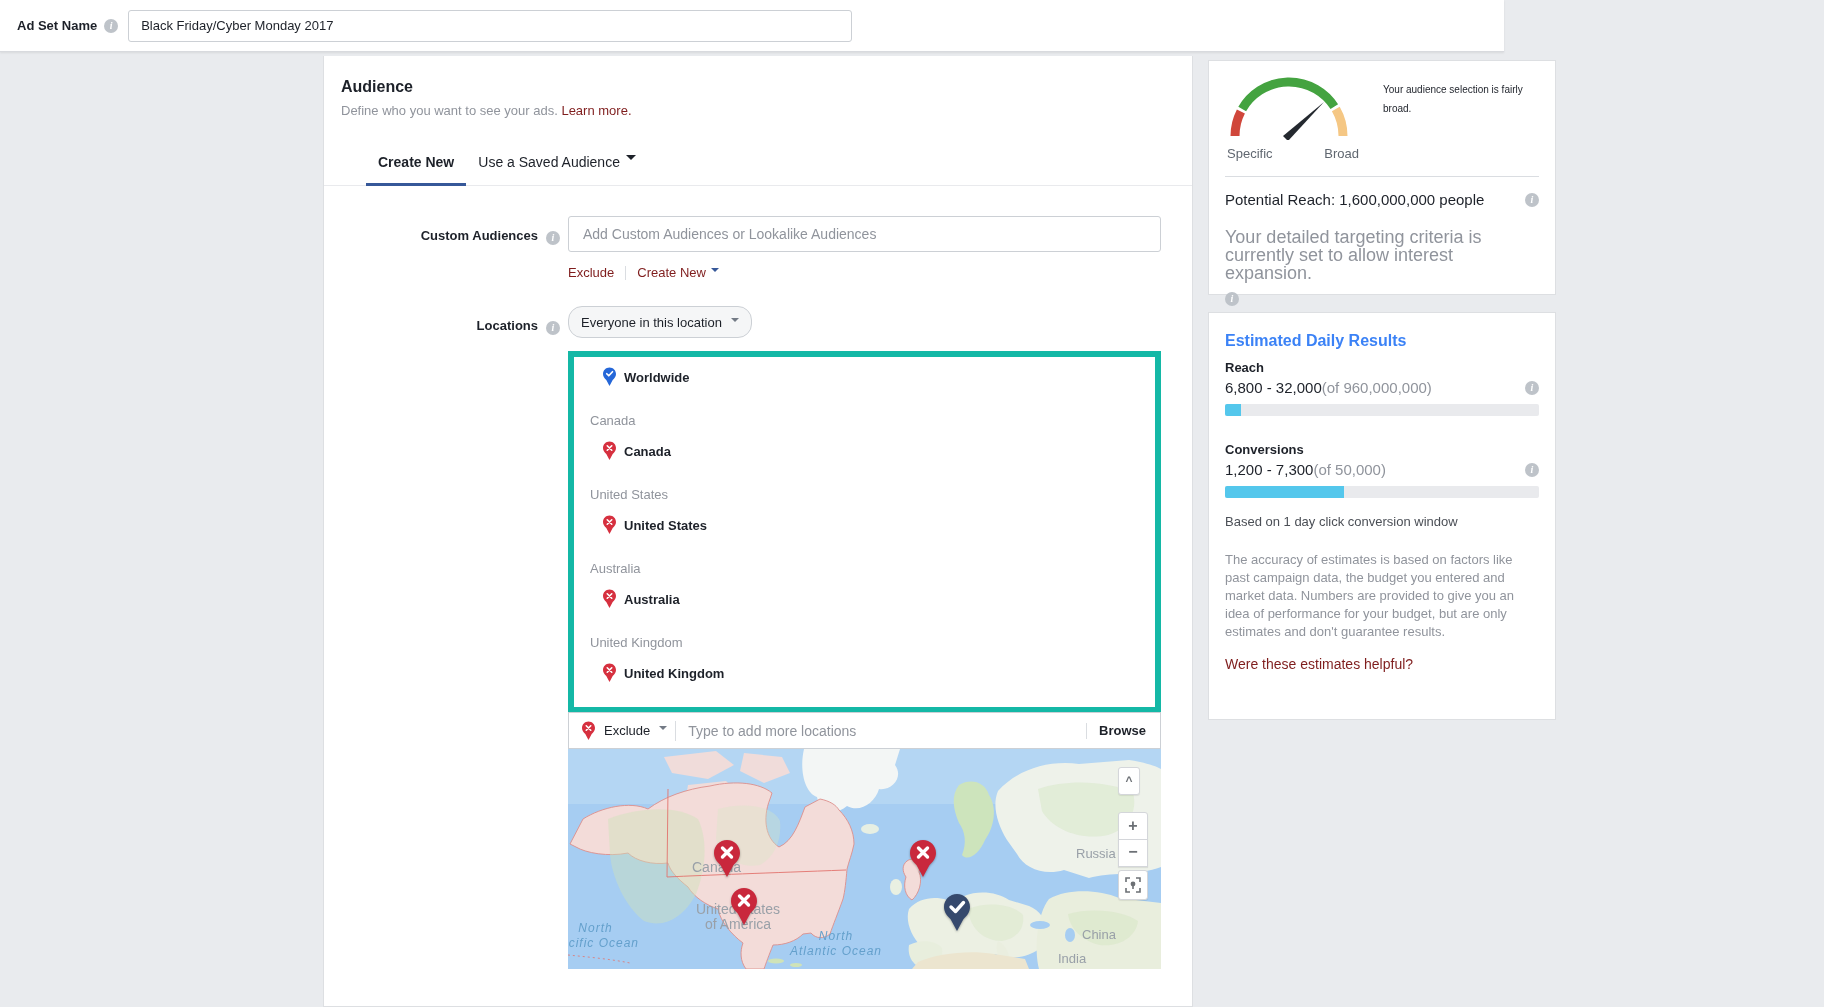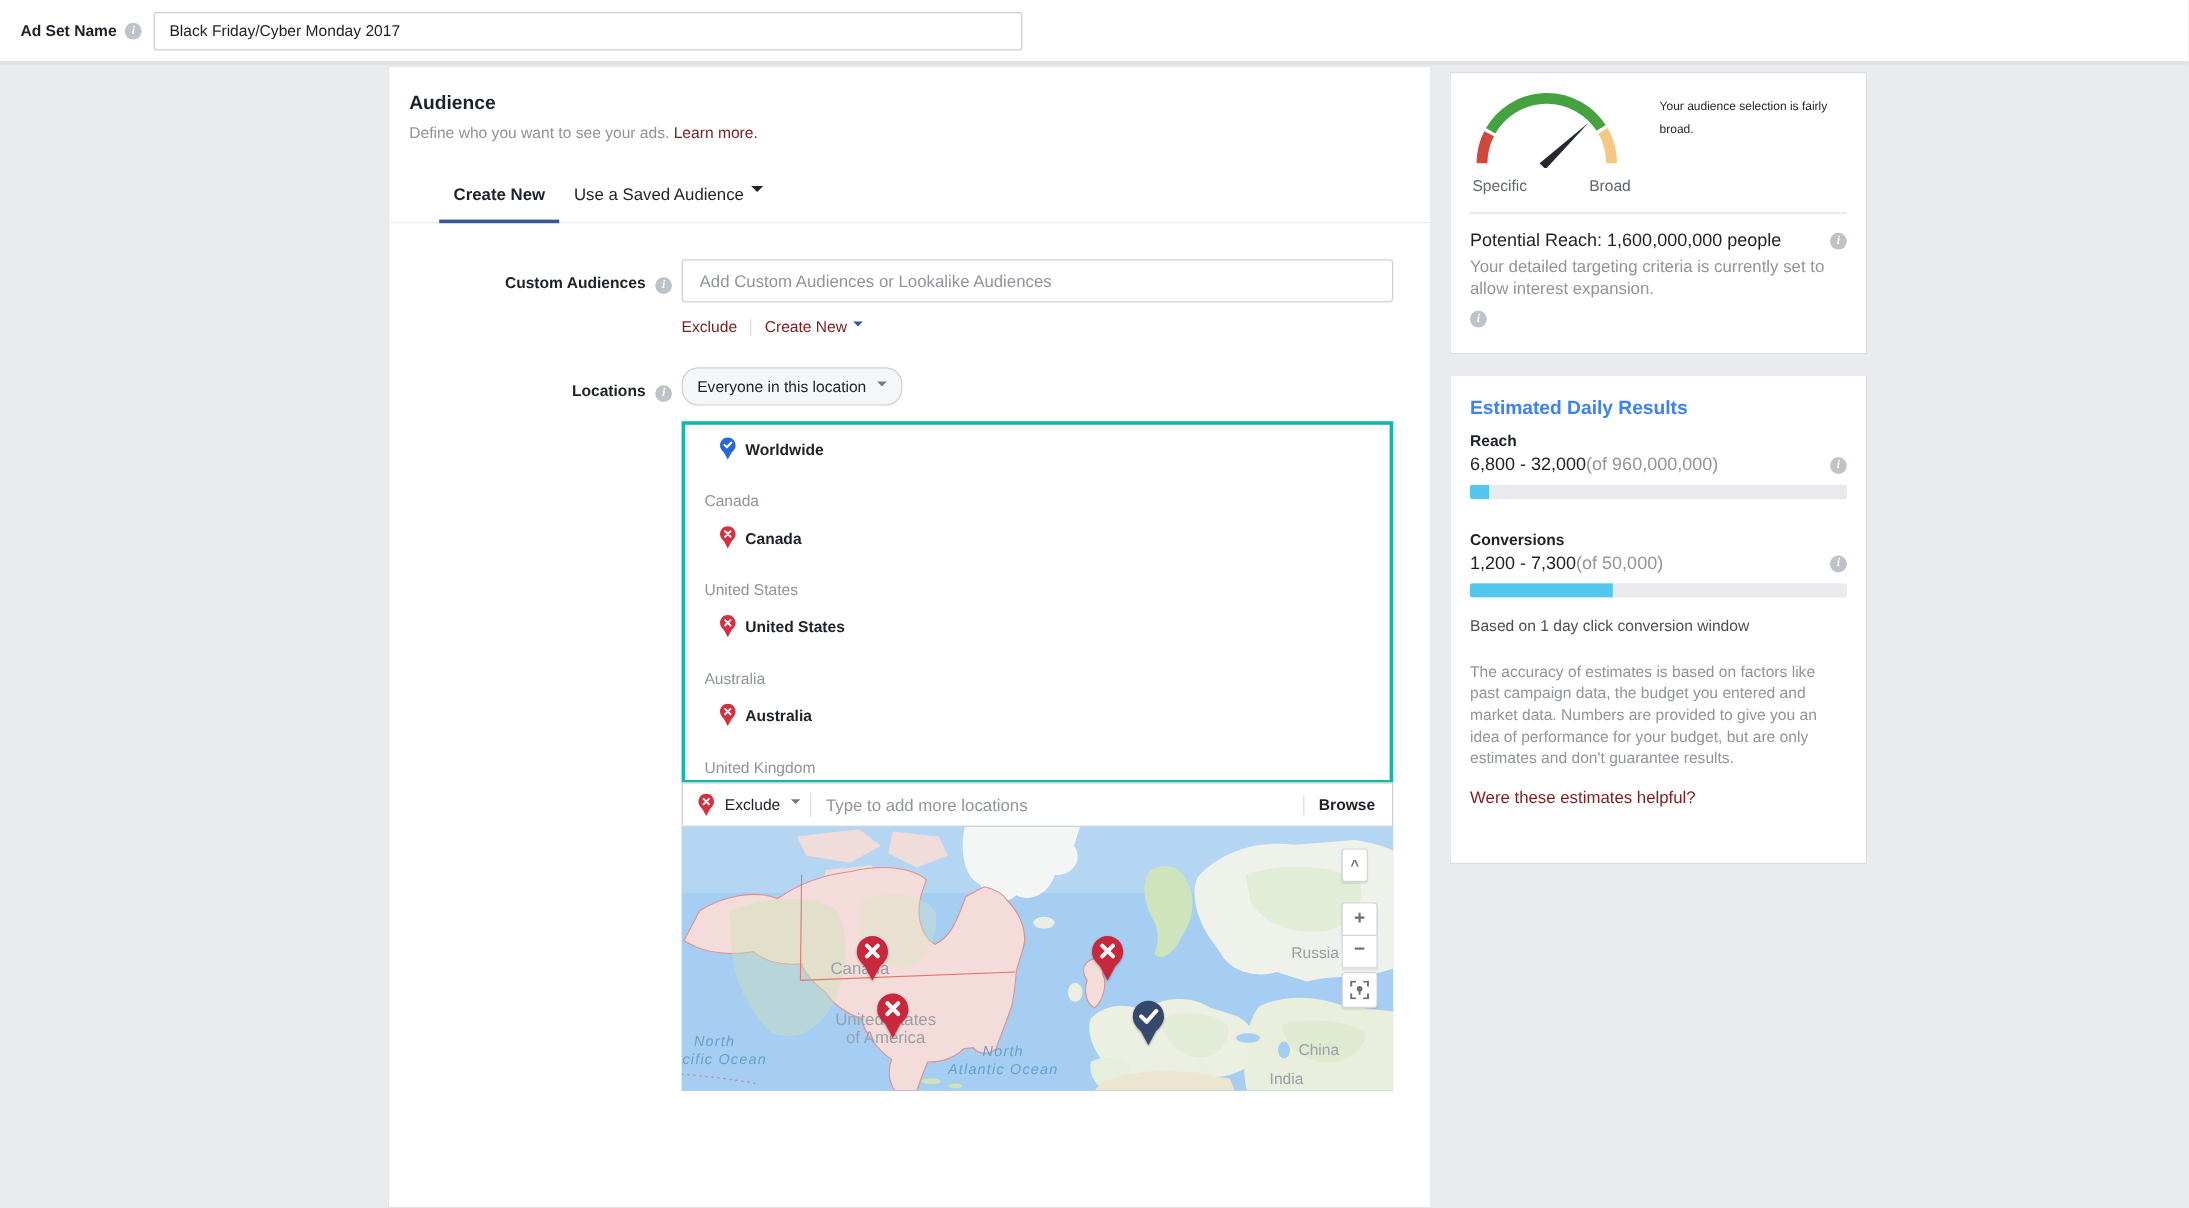--- a/index.html
+++ b/index.html
@@ -1,21 +1,21 @@
 <!DOCTYPE html>
 <html><head>
 <meta charset="utf-8">
 <style>
   * { margin:0; padding:0; box-sizing:border-box; }
   html,body { background:#e9ebee; }
   body { font-family:"Liberation Sans","DejaVu Sans",sans-serif; color:#1d2129; }
   #stage { position:relative; width:1824px; height:1007px; overflow:hidden; background:#e9ebee; }
 
   
-  .topbar { position:absolute; left:0; top:0; width:1824px; height:52px; background:#fff;
+  .topbar { position:absolute; left:0; top:0; width:1504px; height:52px; background:#fff;
             border-bottom:1px solid #d8dade; box-shadow:0 1px 2px rgba(0,0,0,.08);
             display:flex; align-items:center; z-index:5; }
   .topbar-label { font-size:13px; font-weight:bold; margin-left:17px; }
   .info { display:inline-block; width:14px; height:14px; border-radius:50%; background:#bec3c9;
           color:#fff; font:italic bold 10px/14px "Liberation Serif",serif; text-align:center; flex:none; }
   .info::before { content:"i"; }
   .topbar .info { margin-left:7px; }
   .topbar-input { margin-left:10px; width:724px; height:32px; border:1px solid #ccd0d5; border-radius:3px;
                   padding:0 12px; font-size:13px; font-family:inherit; color:#1d2129; outline:none; }
 
@@ -47,21 +47,21 @@
   .links-sep { width:1px; height:14px; background:#dadde1; margin:0 11px; }
   .caret-blue { display:inline-block; margin-left:5px; width:0; height:0;
                 border:4px solid transparent; border-top-color:#365899; vertical-align:1px; }
 
   .dd-btn { display:inline-flex; align-items:center; height:32px; padding:0 12px; background:#f5f6f7;
             border:1px solid #ccd0d5; border-radius:14px; font-size:13px; color:#1d2129; cursor:pointer; }
   .caret-gray { display:inline-block; margin-left:9px; width:0; height:0;
                 border:4px solid transparent; border-top-color:#737a85; vertical-align:1px; }
 
   .loc-box { margin-top:13px; width:593px; }
-  .loc-list { border:3px solid #14b8a6; background:#fff; height:302px; overflow:hidden; }
+  .loc-list { border:6px solid #14b8a6; background:#fff; height:362px; overflow:hidden; }
   .loc-worldwide { margin:10px 0 0 28px; display:flex; align-items:center; font-size:13px; font-weight:bold; }
   .loc-group { margin:26px 0 0 16px; font-size:13px; color:#90949c; }
   .loc-item { margin:13px 0 0 28px; display:flex; align-items:center; font-size:13px; font-weight:bold; cursor:pointer; }
   .pin-sm { width:15px; height:20px; margin-right:7px; flex:none; }
 
   .exclude-bar { margin-top:-1px; border:1px solid #ccd0d5; background:#fff; height:37px;
                  display:flex; align-items:center; padding:0 0 0 12px; }
   .exclude-bar .pin-sm { margin-right:8px; }
   .ex-mode { font-size:13px; color:#1d2129; }
   .ex-sep { width:1px; height:20px; background:#dadde1; margin:0 12px 0 8px; }
@@ -88,21 +88,21 @@
   .card2 { top:312px; height:408px; }
   .gauge-row { display:flex; }
   .gauge-wrap { width:152px; flex:none; }
   .gauge-labels { display:flex; justify-content:space-between; width:132px; margin:2px 0 0 2px;
                   font-size:13px; color:#606770; }
   .gauge-msg { font-size:10px; line-height:19px; margin:4px 0 0 6px; }
   .card-rule { border-top:1px solid #dadde1; margin-top:15px; }
   .reach-line { margin-top:14px; font-size:15px; display:flex; align-items:center; }
   .reach-line .grow { flex:1; }
   .gray { color:#90949c; }
-  .exp-note { margin-top:4px; font-size:14px; line-height:18px; color:#90949c; width:300px; }
+  .exp-note { margin-top:20px; font-size:18px; line-height:18px; color:#90949c; width:300px; }
   .card1 .info.solo { margin-top:10px; }
 
   .res-title { font-size:16px; font-weight:bold; color:#3b82f6; margin-top:4px; }
   .res-label { font-size:13px; font-weight:bold; margin-top:10px; }
   .res-range { margin-top:4px; font-size:15px; display:flex; align-items:center; }
   .bar-track { margin-top:8px; height:12px; background:#e9eaed; border-radius:2px; overflow:hidden; }
   .bar-fill { height:100%; background:#54c7ec; }
   .res-label.second { margin-top:26px; }
   .window-note { margin-top:16px; font-size:13px; color:#4b4f56; }
   .disclaimer { margin-top:22px; font-size:13px; line-height:18px; color:#90949c; }

